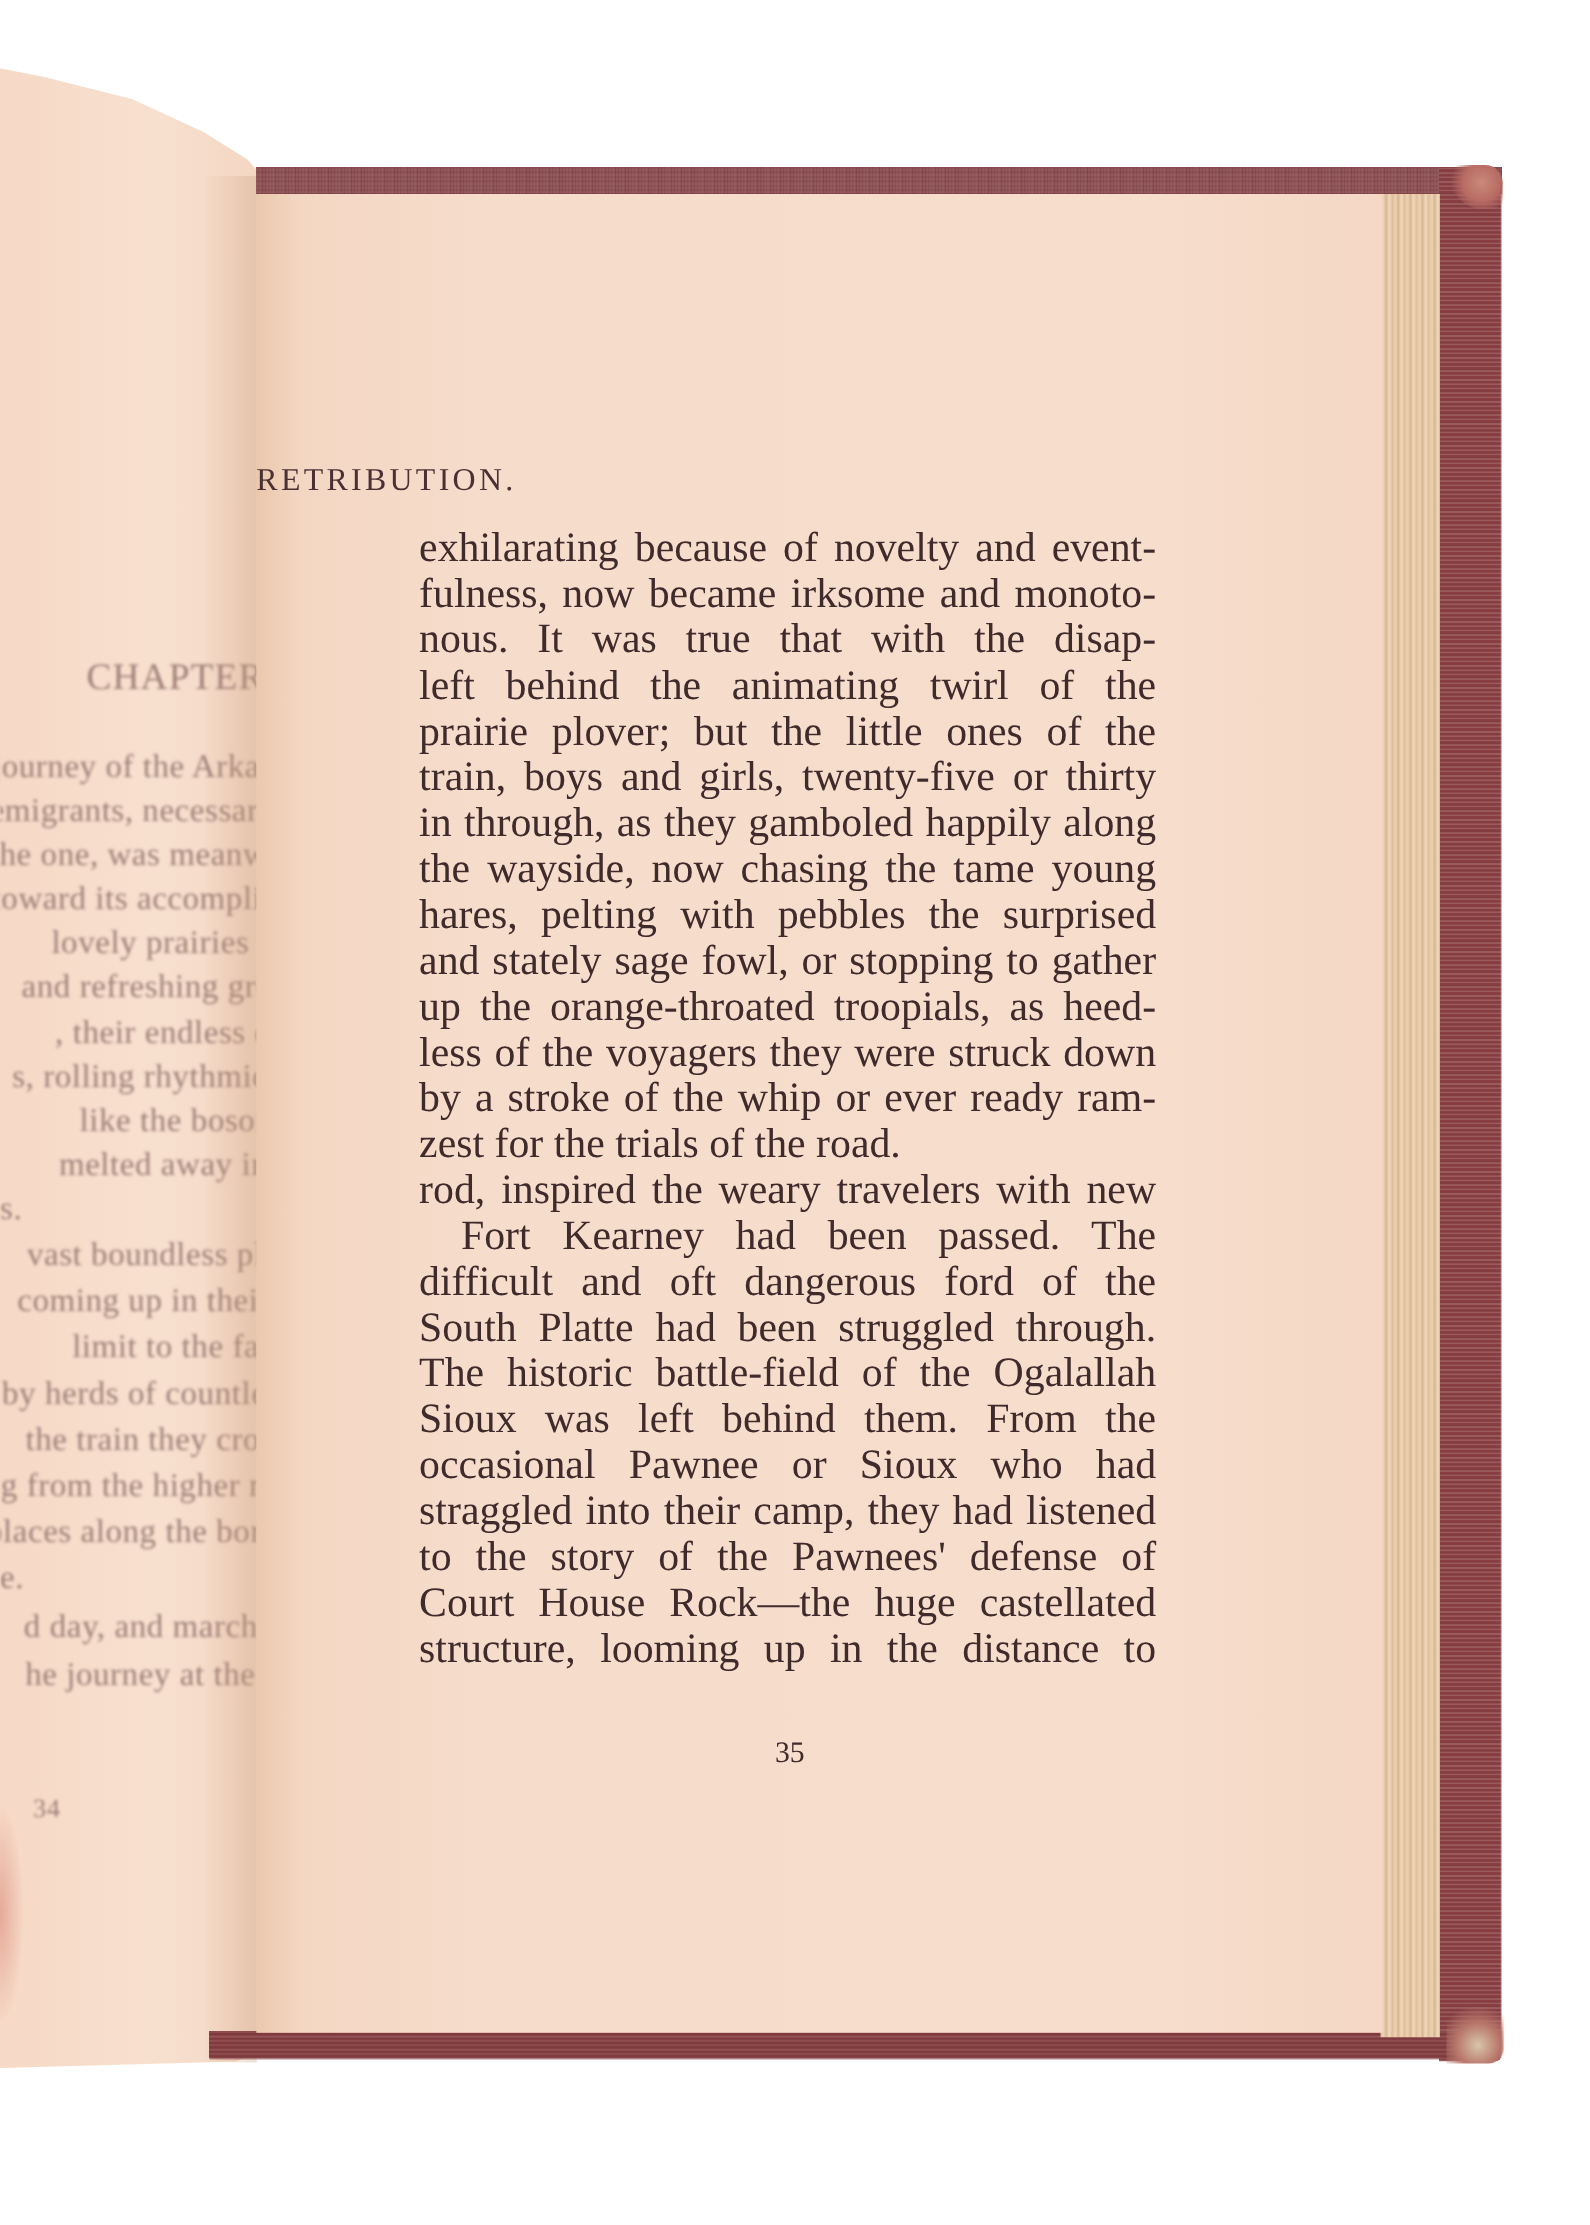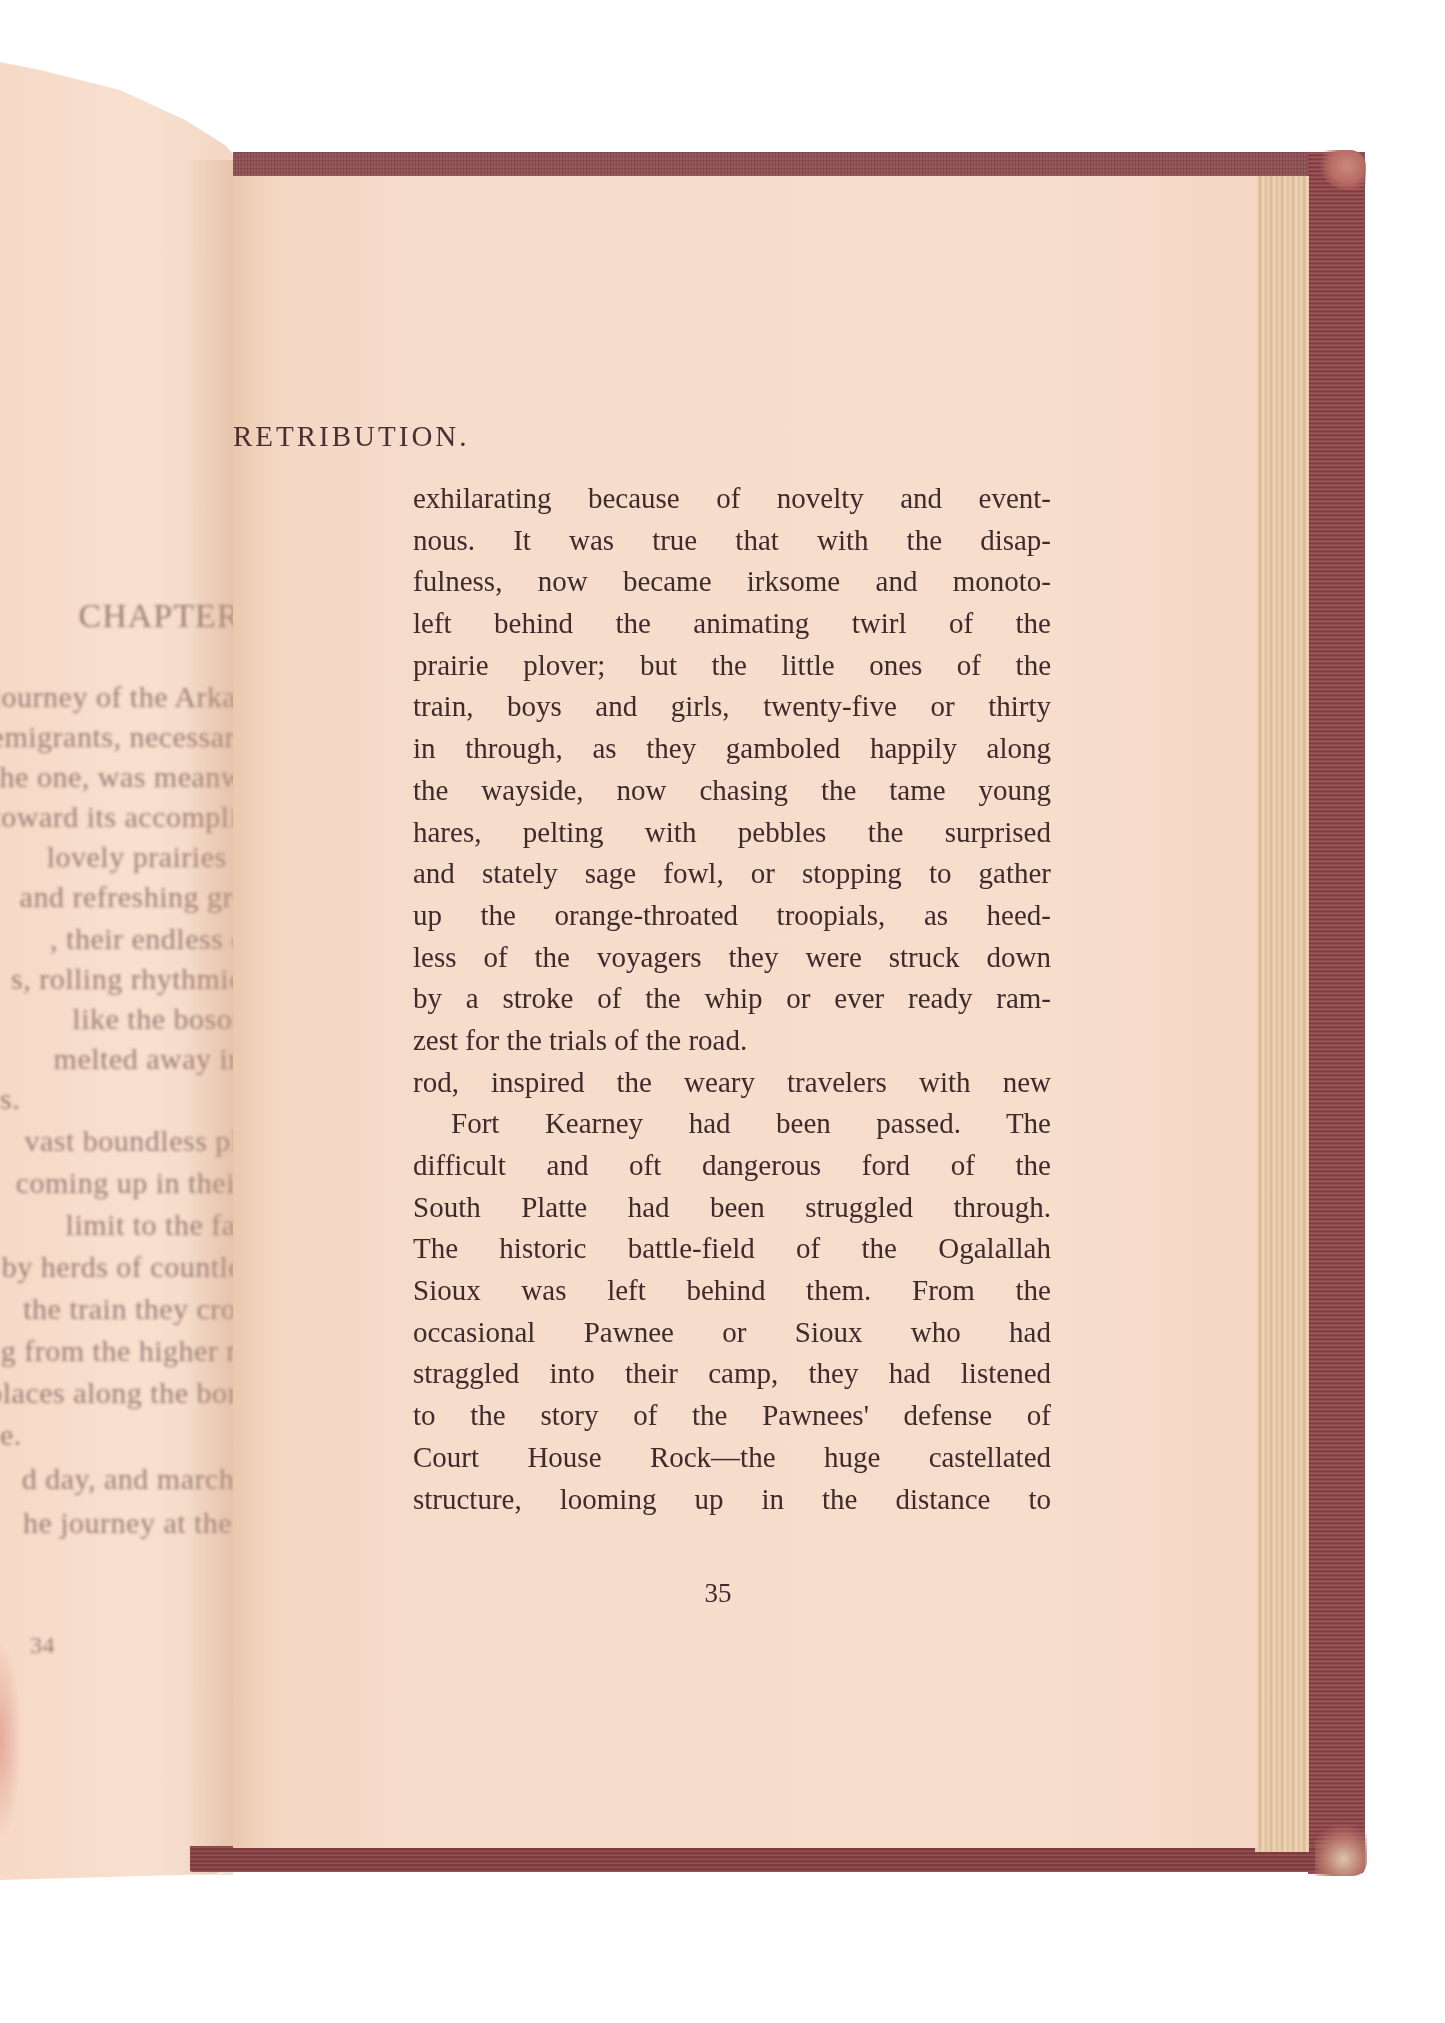--- a/index.html
+++ b/index.html
@@ -63,22 +63,22 @@
     background: repeating-linear-gradient(90deg, #e3c3a2 0px, #ecd2b4 3px, #d8b590 5px, #efd8bc 8px, #dfbd98 11px);
   }
 
   
   #running-head {
     left:233px; top:420px; width:970px; text-align:left;
     font-size:29px; letter-spacing:3px; color:#4a3034;
   }
   #body-text { left:381px; top:478px; width:670px; color:#3f2a2c; }
   .line {
-    height:41.7px; line-height:41.7px; font-size:29px; white-space:nowrap;
-    text-align:justify; text-align-last:justify;margin-left:32px;
+    height:41.7px; line-height:41.7px; font-size:38px; white-space:nowrap;
+    text-align:justify; text-align-last:justify;
   }
   .line.last { text-align-last:left; }
   .line.indent { padding-left:38px; }
   #page-number {
     left:233px; top:1578px; width:970px; text-align:center;
     font-size:27px; color:#3f2a2c;
   }
 </style>
 </head>
 <body>
@@ -120,22 +120,22 @@
 <div id="corner-wear-bottom" class="abs"></div>
 
 <div id="page-edges" class="abs"></div>
 
 <div id="right-page" class="abs"></div>
 
 <div id="running-head" class="abs">RETRIBUTION.</div>
 
 <div id="body-text" class="abs">
   <div class="line">exhilarating because of novelty and event-</div>
+  <div class="line">fulness, now became irksome and monoto-</div>
   <div class="line">nous.  It was true that with the disap-</div>
-  <div class="line">fulness, now became irksome and monoto-</div>
   <div class="line">left behind the animating twirl of the</div>
   <div class="line">prairie plover; but the little ones of the</div>
   <div class="line">train, boys and girls, twenty-five or thirty</div>
   <div class="line">in through, as they gamboled happily along</div>
   <div class="line">the wayside, now chasing the tame young</div>
   <div class="line">hares, pelting with pebbles the surprised</div>
   <div class="line">and stately sage fowl, or stopping to gather</div>
   <div class="line">up the orange-throated troopials, as heed-</div>
   <div class="line">less of the voyagers they were struck down</div>
   <div class="line">by a stroke of the whip or ever ready ram-</div>

